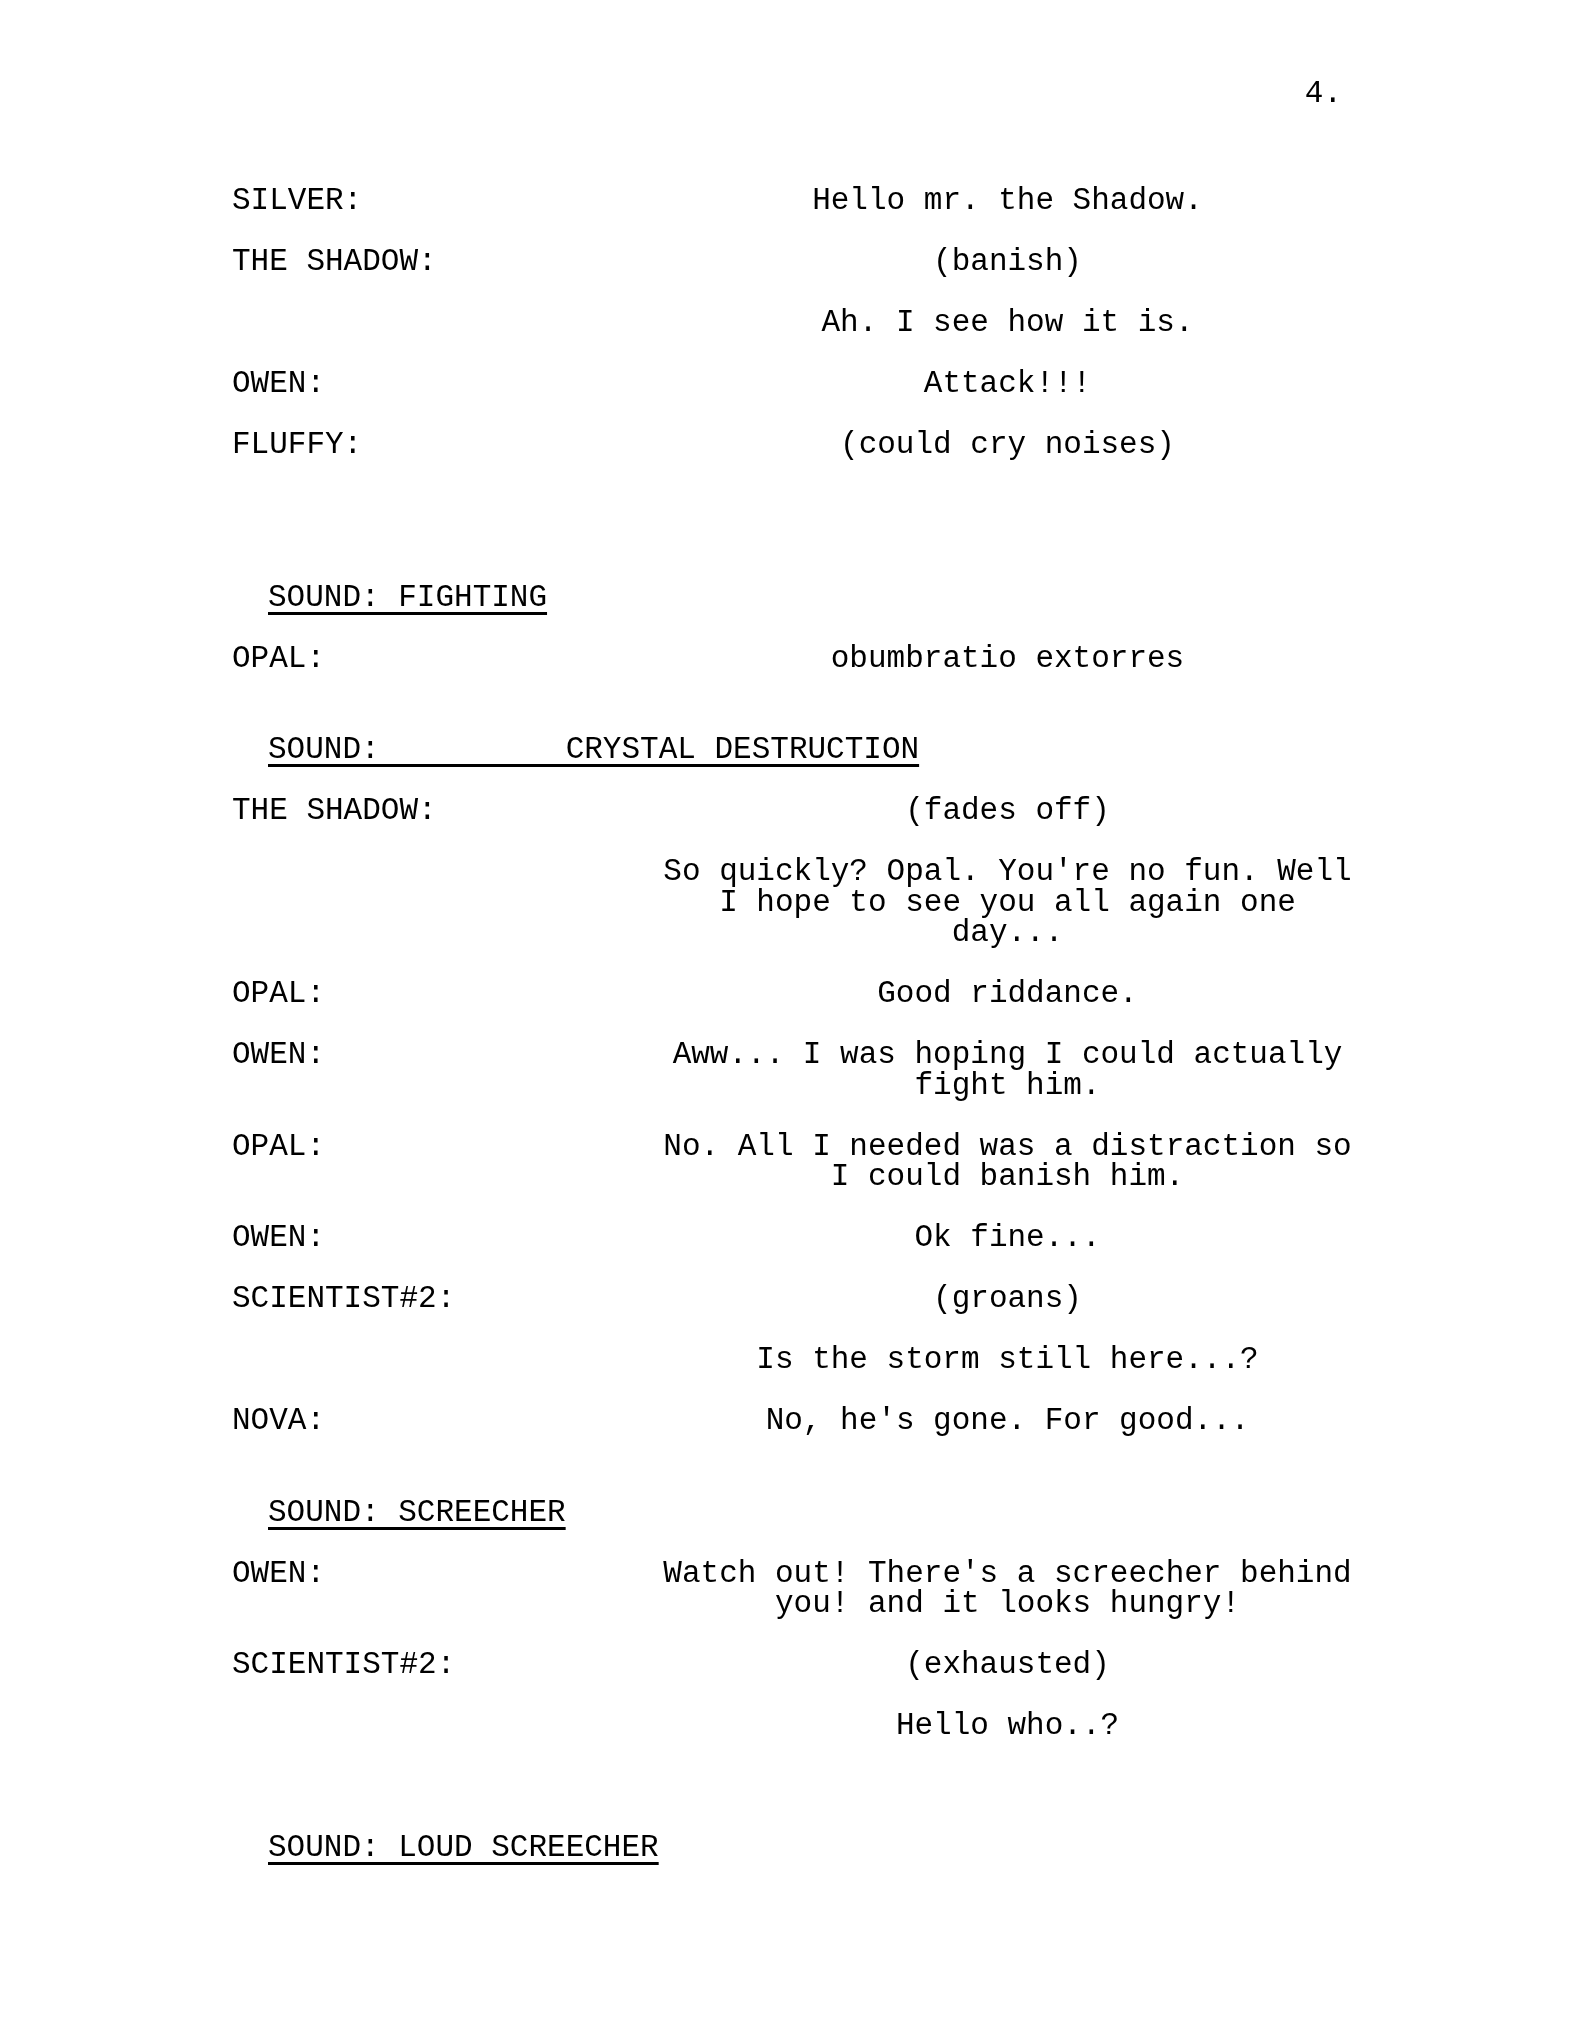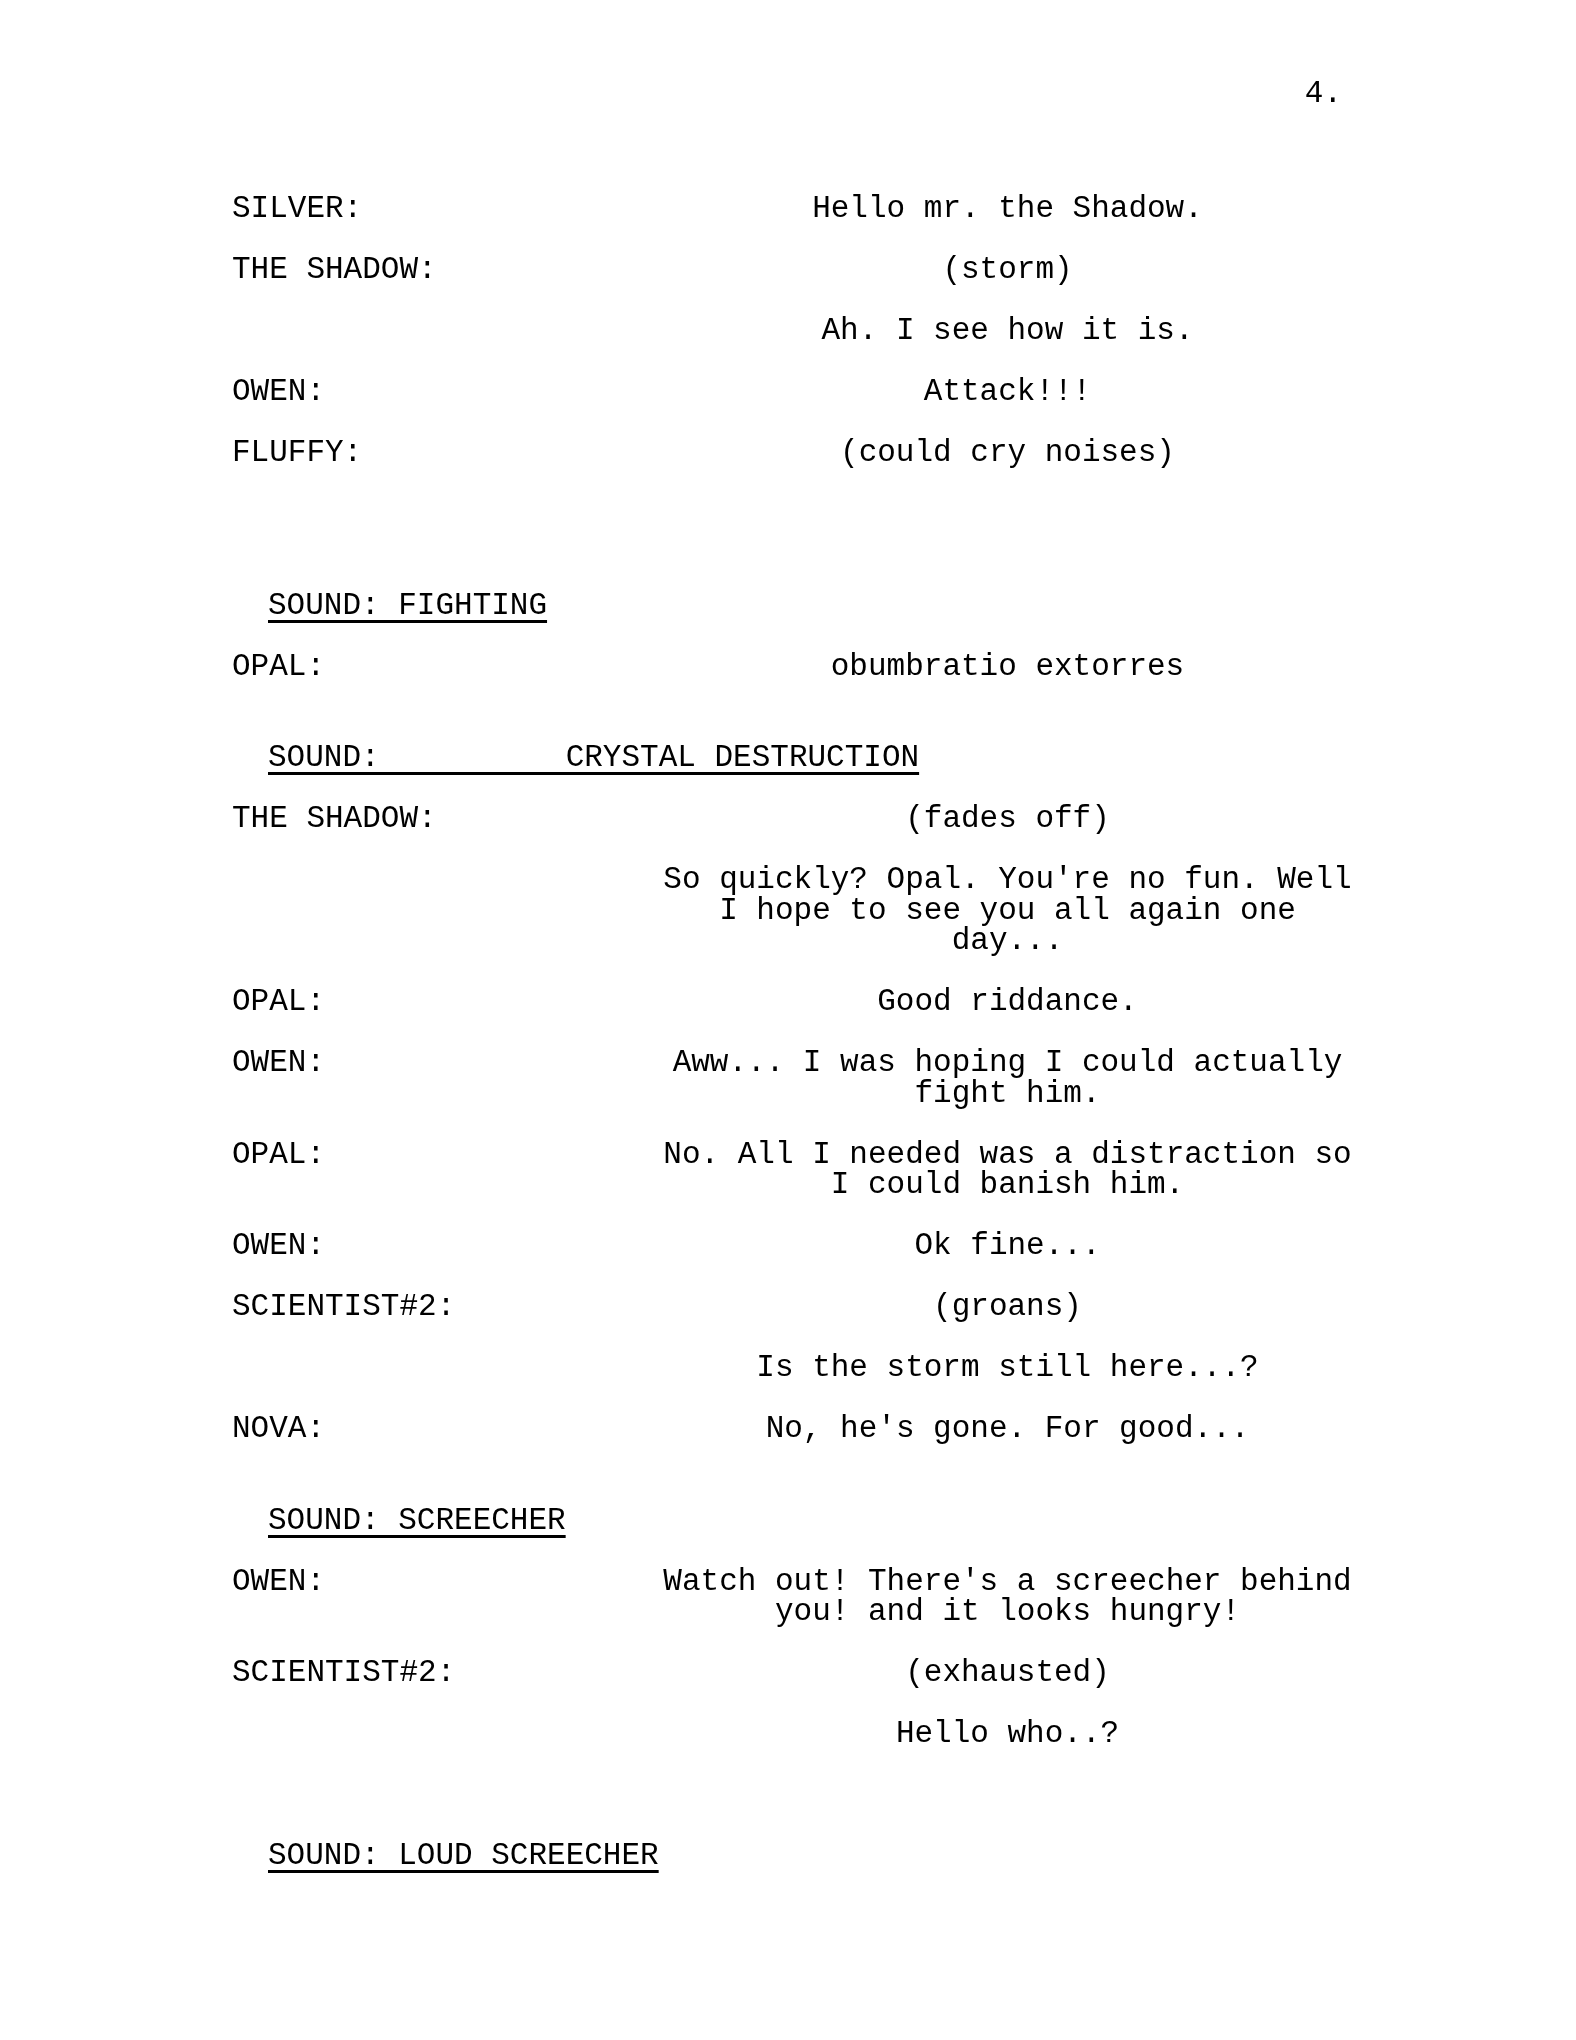--- a/index.html
+++ b/index.html
@@ -18,21 +18,21 @@
     line-height: 30.5px;
   }
   .page-number {
     position: absolute;
     top: 79px;
     right: 234px;
     white-space: pre;
   }
   .content {
     position: absolute;
-    top: 194px;
+    top: 186px;
     left: 232px;
     width: 1200px;
   }
   .row {
     display: flex;
     align-items: flex-start;
     margin-bottom: 30.5px;
   }
   .char {
     flex: 0 0 423px;
@@ -66,21 +66,21 @@
 
 <div class="content">
 
   <div class="row">
     <span class="char">SILVER:</span>
     <div class="dlg">Hello mr. the Shadow.</div>
   </div>
 
   <div class="row">
     <span class="char">THE SHADOW:</span>
-    <div class="dlg">(storm)</div>
+    <div class="dlg">(banish)</div>
   </div>
 
   <div class="row">
     <span class="char"></span>
     <div class="dlg">Ah. I see how it is.</div>
   </div>
 
   <div class="row">
     <span class="char">OWEN:</span>
     <div class="dlg">Attack!!!</div>

